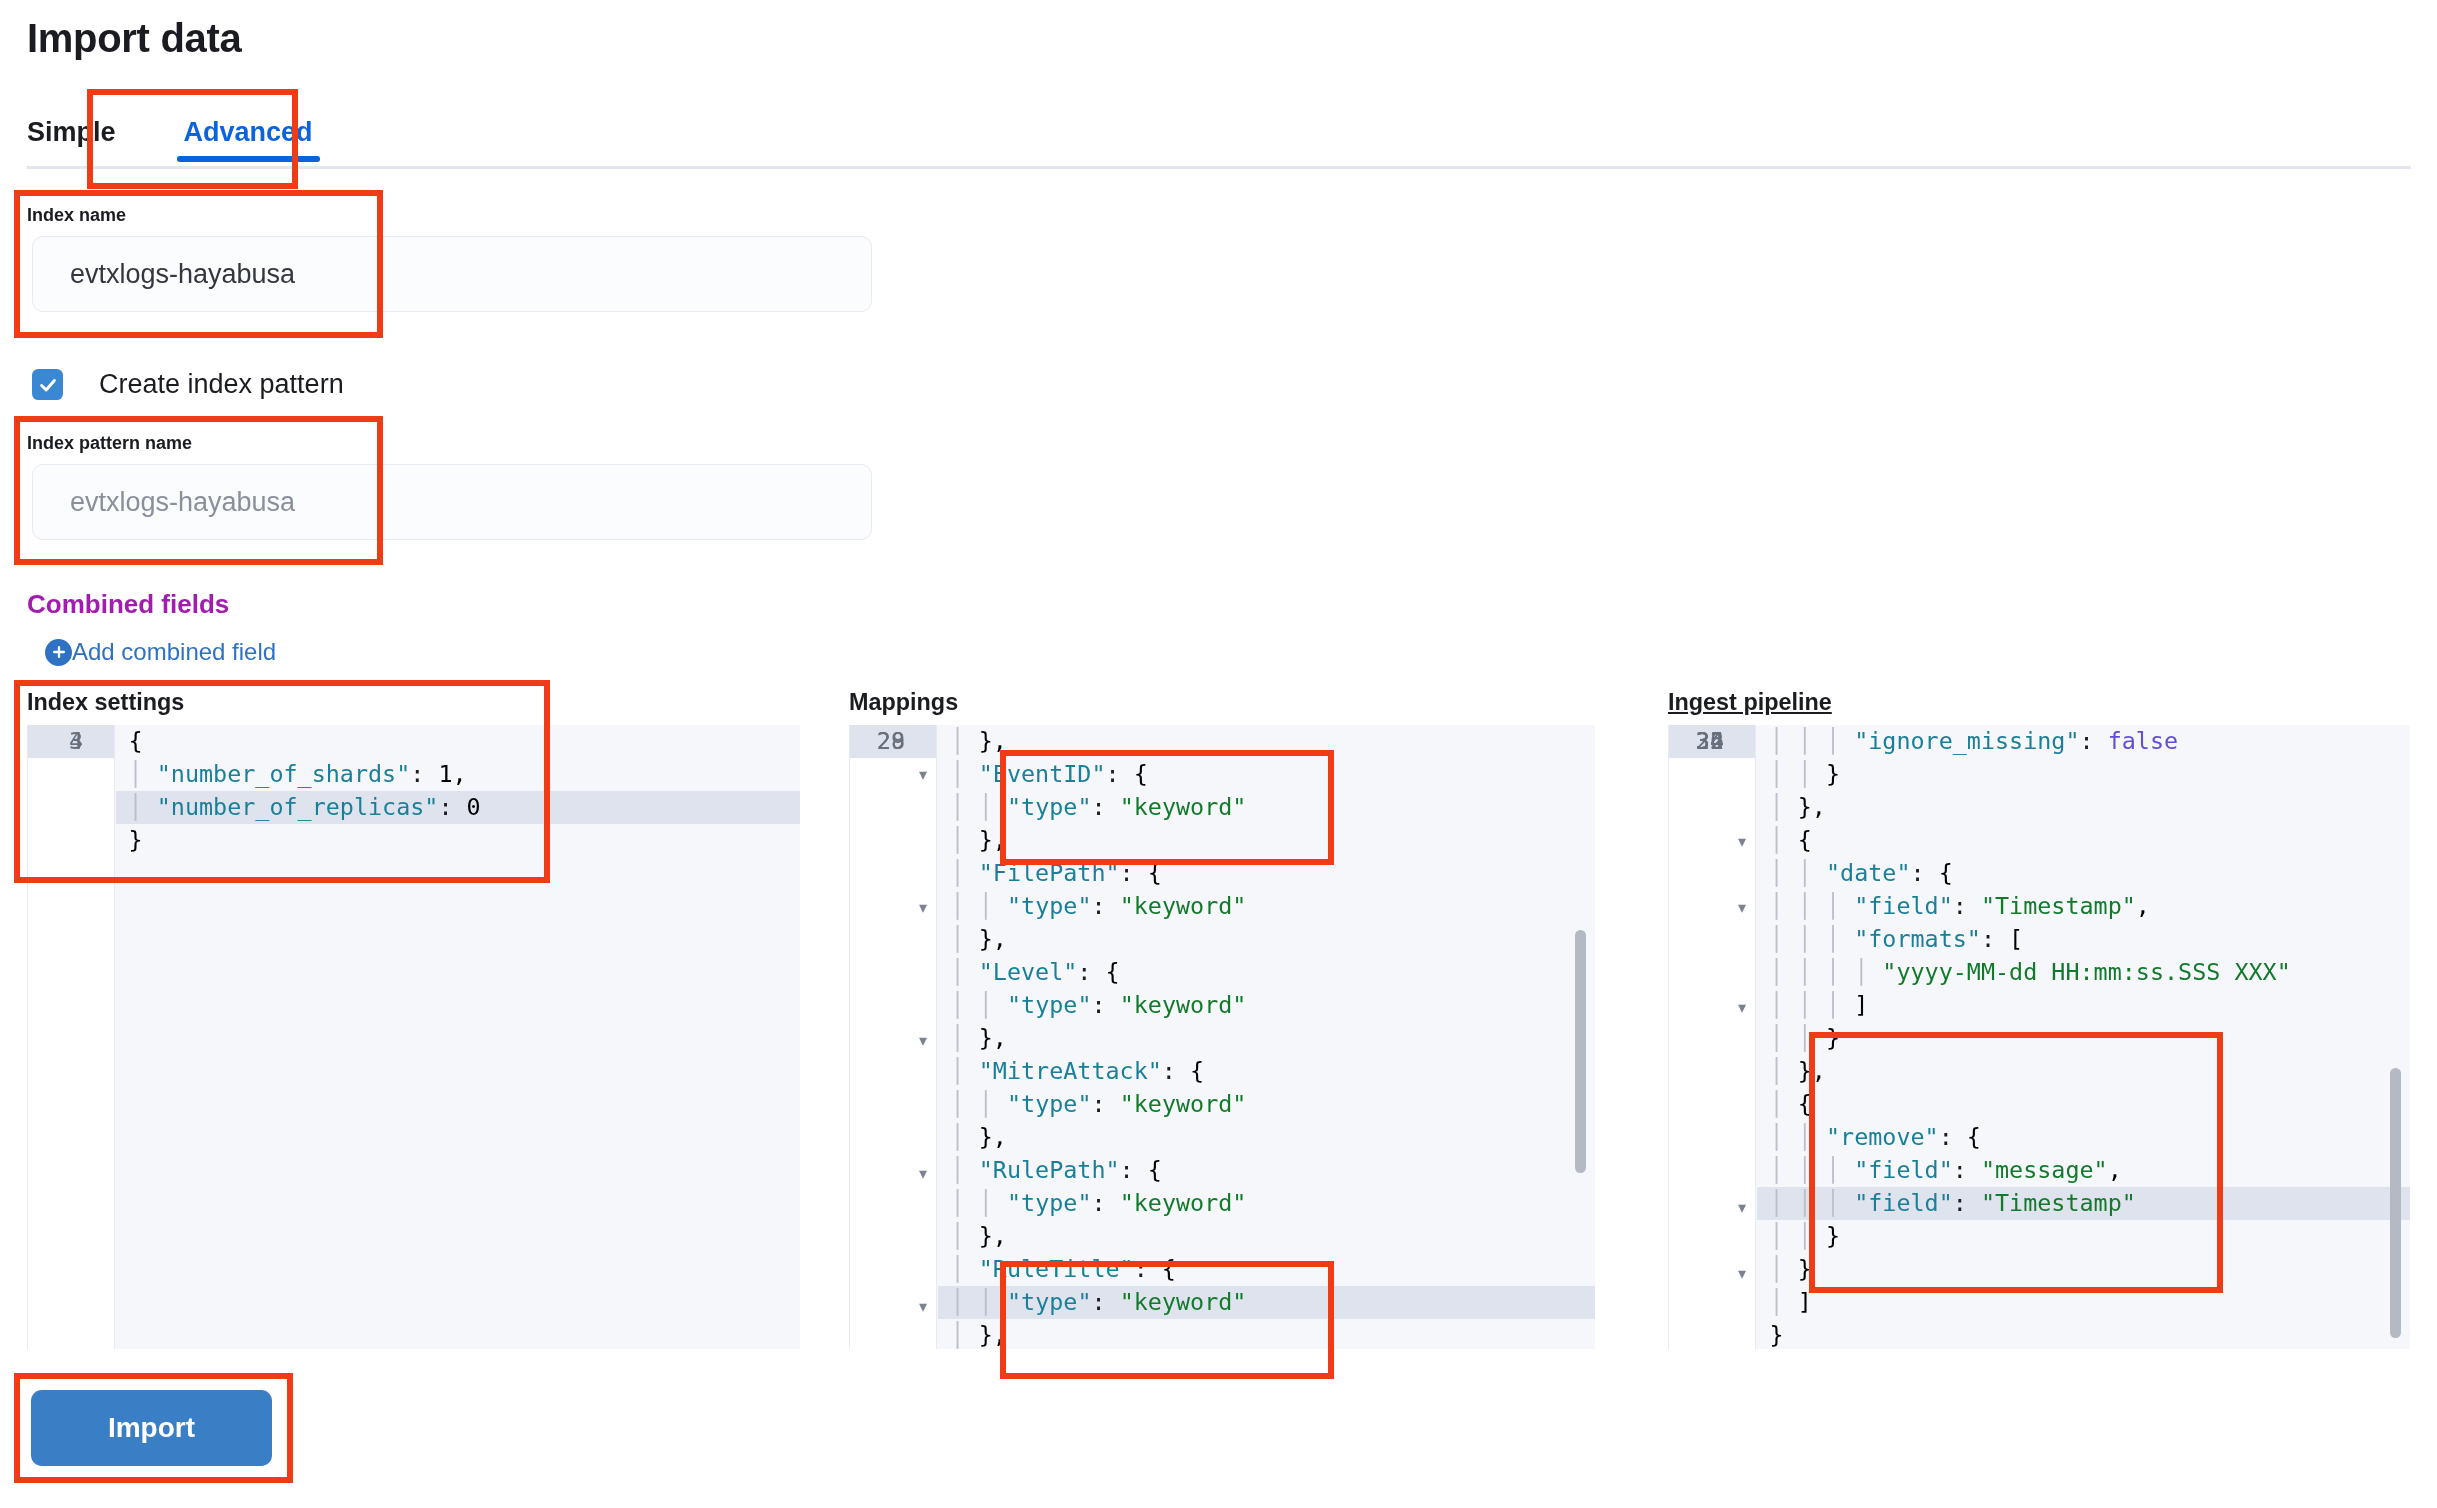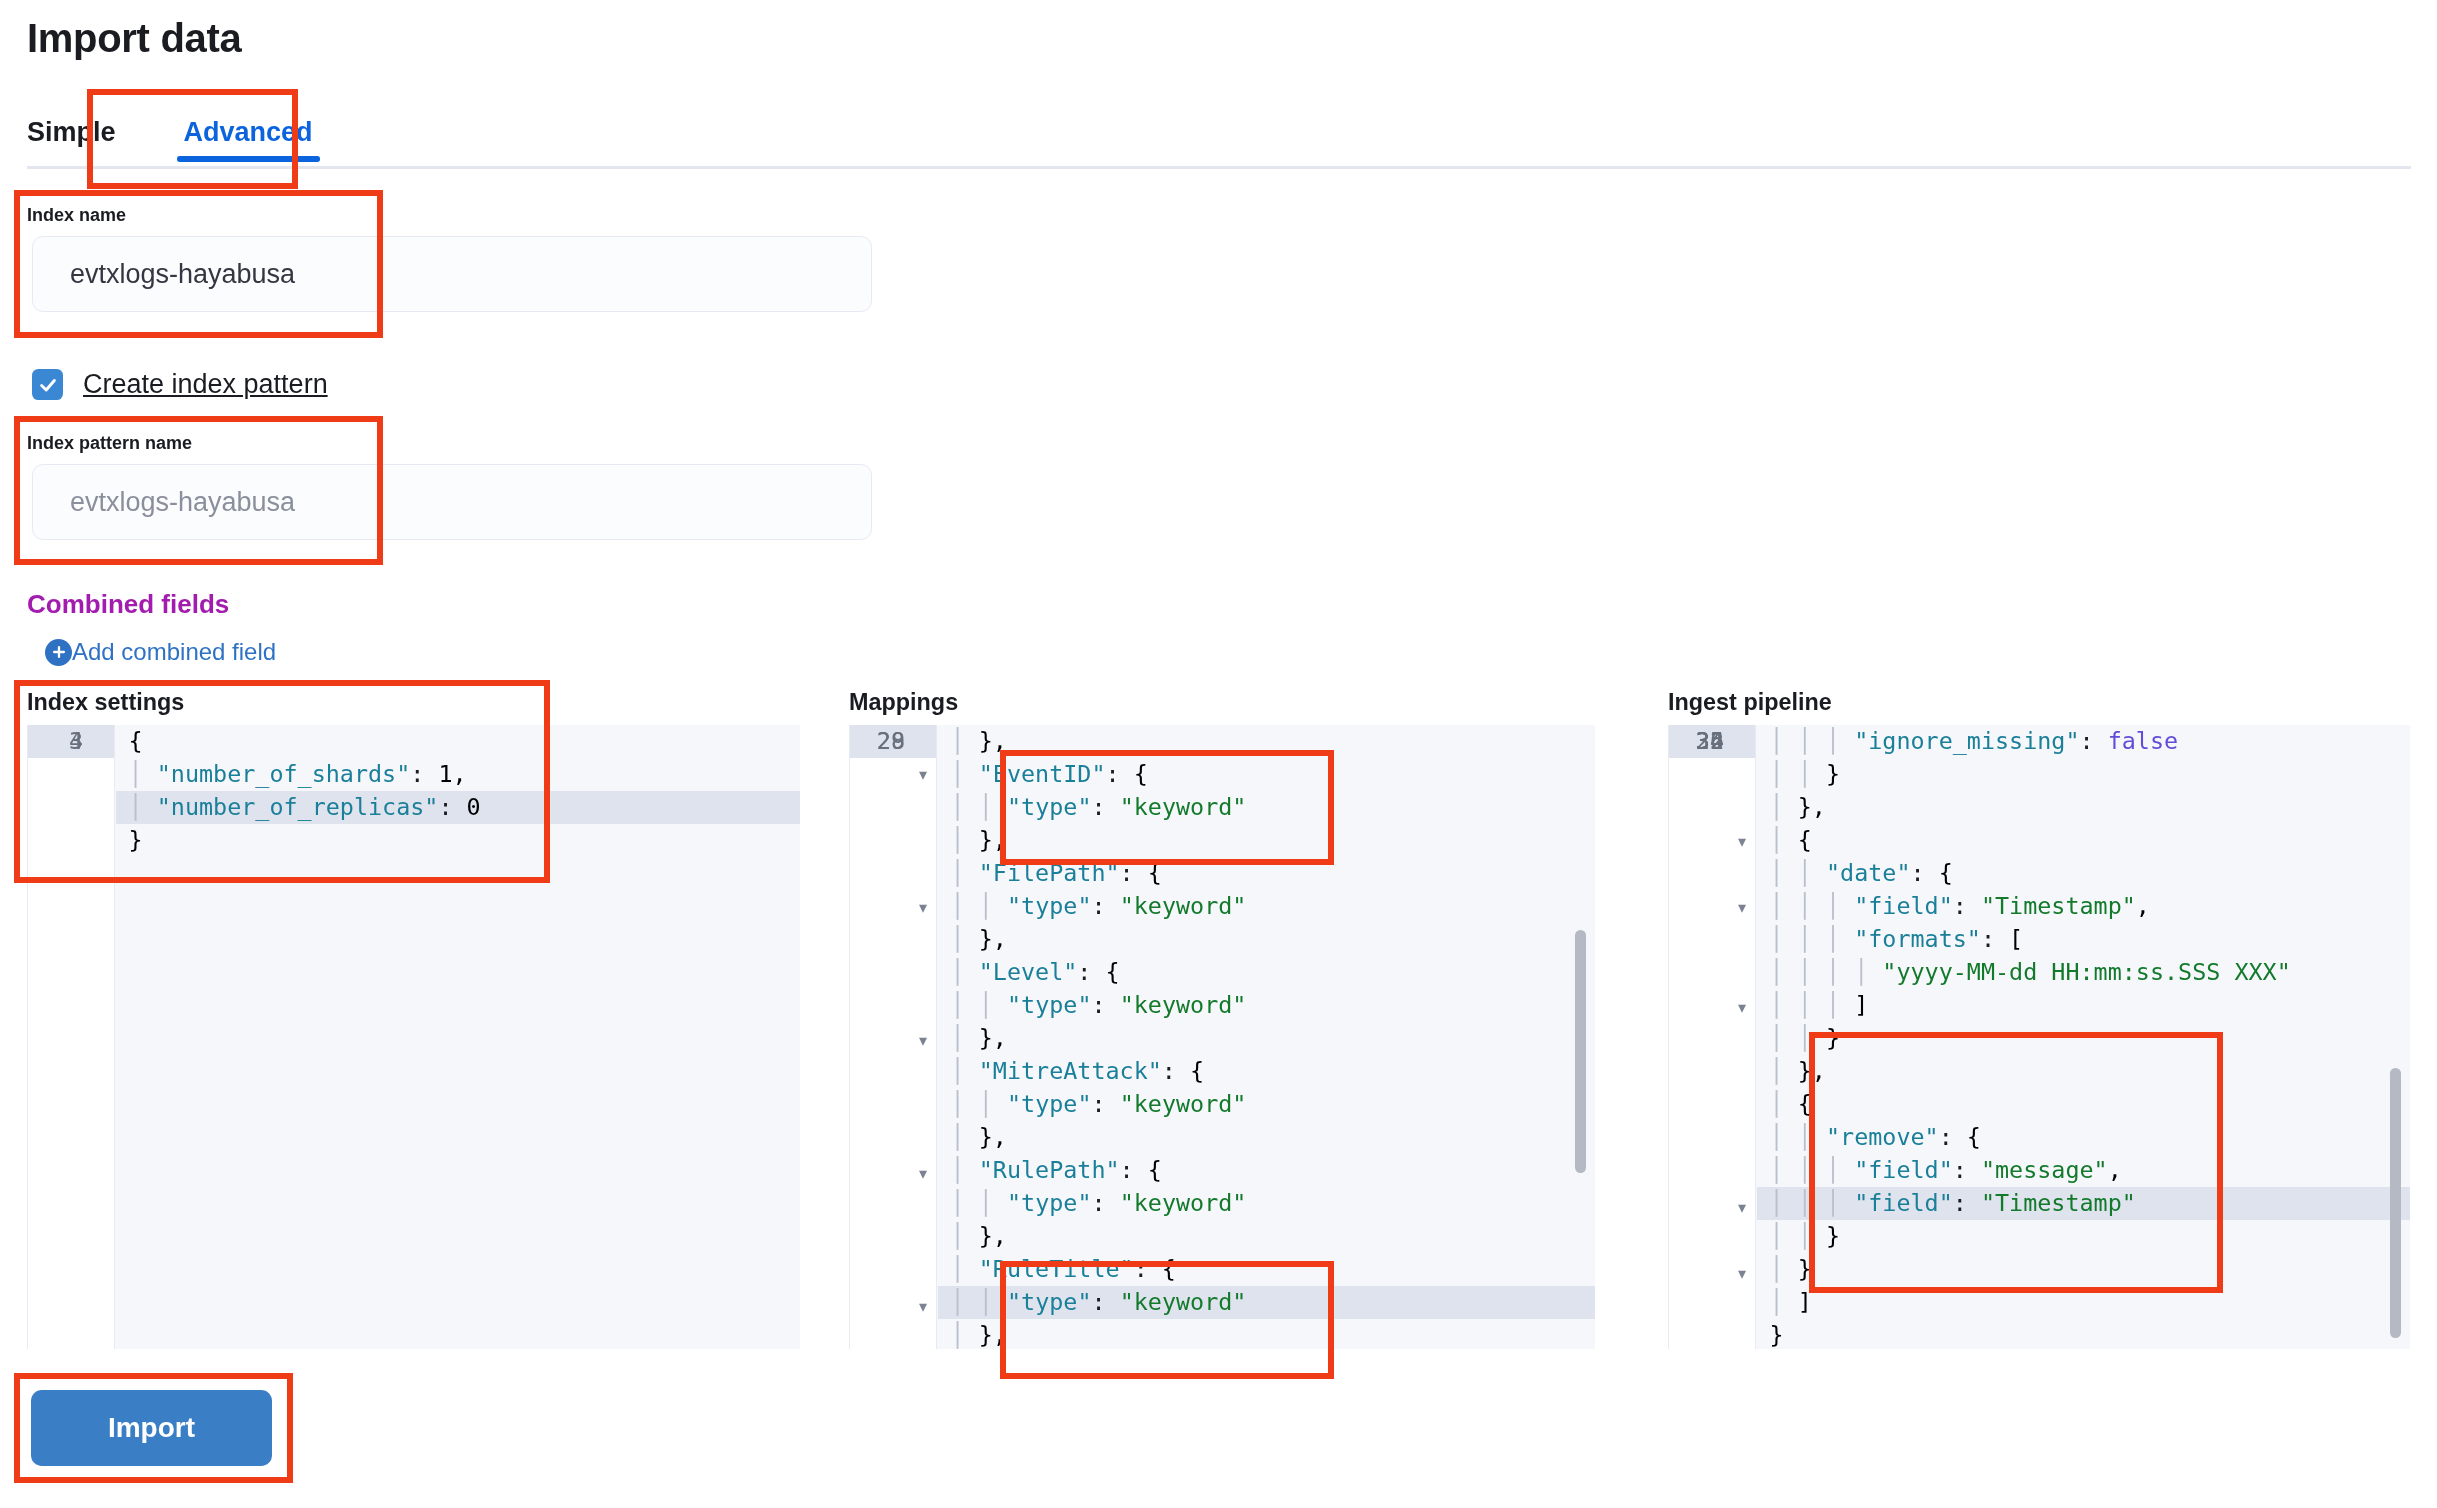--- a/index.html
+++ b/index.html
@@ -107,24 +107,23 @@
     height: 31px;
     border-radius: 6.3px;
     background: #3a87d4;
     display: flex;
     align-items: center;
     justify-content: center;
     flex: 0 0 auto;
   }
   .checkbox-box svg { display: block; }
   .checkbox-label {
-    margin-left: 20px;
+    margin-left: 36px;
     font-size: 27px;
     color: #1a1c21;
-    text-decoration: underline;
   }
 
   
   .combined-title {
     position: absolute;
     left: 27px;
     top: 589px;
     font-size: 26px;
     font-weight: 700;
     color: #a21caf;
@@ -283,21 +282,21 @@
     <span class="plus-icon">
       <svg width="16" height="16" viewBox="0 0 18 18">
         <path d="M9 3.5 V14.5 M3.5 9 H14.5" stroke="#ffffff" stroke-width="2.6" stroke-linecap="round"></path>
       </svg>
     </span>
     <span class="add-link-text">Add combined field</span>
   </div>
 
   <div class="panel-title" style="left:27px; top:689px;">Index settings</div>
   <div class="panel-title" style="left:849px; top:689px;">Mappings</div>
-  <div class="panel-title" style="left:1668px; top:689px;">Ingest pipeline</div>
+  <div class="panel-title" style="left:1668px; top:689px;text-decoration:underline;">Ingest pipeline</div>
 
   <div class="code-panel" style="left:27px; top:725px; width:773px; height:624px;">
     <div class="gutter">
         <div class="ln">1</div>
         <div class="fold" style="top: 0px; position: absolute;">▾</div>
         <div class="ln">2</div>
         <div class="ln hl">3</div>
         <div class="ln">4</div>
       </div>
     <div class="code-body">

